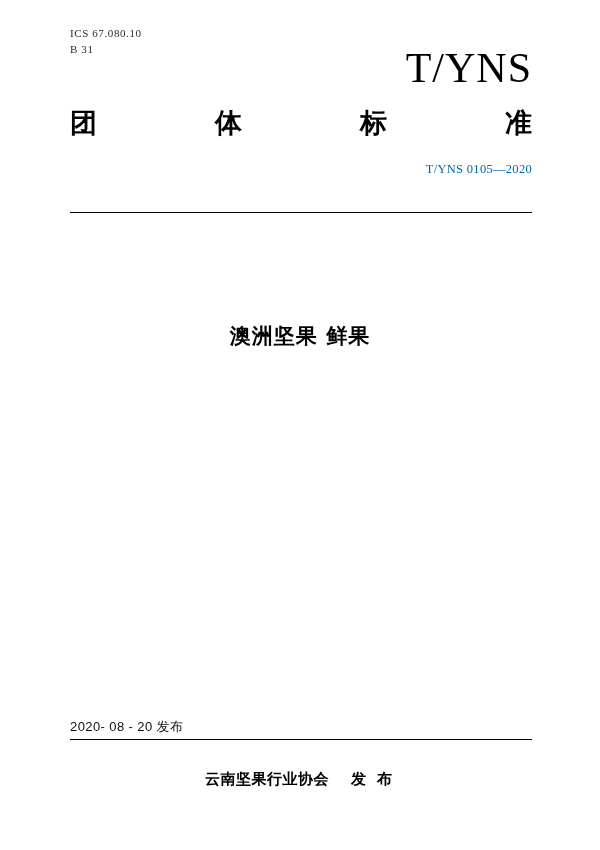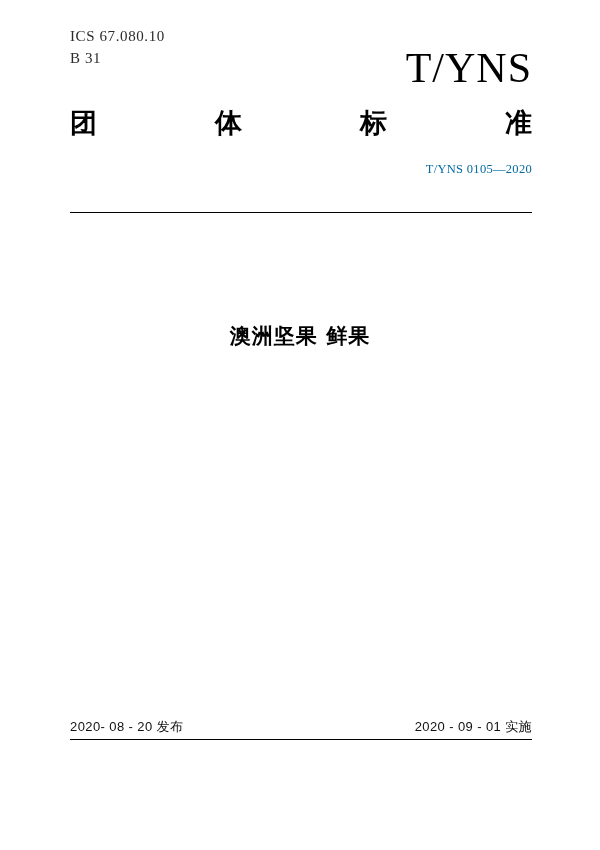--- a/index.html
+++ b/index.html
@@ -27,21 +27,21 @@
 
   
   .meta-block {
     position: absolute;
     left: 70px;
     top: 26px;
     line-height: 1.45;
   }
   .meta-line {
     font-family: "Liberation Serif", serif;
-    font-size: 15px;
+    font-size: 11px;
     letter-spacing: 0.6px;
     color: #2b2b2b;
     white-space: nowrap;
   }
 
   
   .mark {
     position: absolute;
     right: 68px;
     top: 44px;
@@ -169,17 +169,19 @@
   <div class="std-no">T/YNS 0105—2020</div>
 
   <div class="rule-top"></div>
 
   <div class="doc-title">澳洲坚果  鲜果</div>
 
   <div class="rule-bottom"></div>
 
   <div class="dates">
     <span>2020- 08 - 20 发布</span>
-    <span>2020 - 09 - 01 实施</span>
   </div>
 
+  <div class="issuer">
+    <span>云南坚果行业协会</span><span class="issuer-suffix">发 布</span>
+  </div>
 
 </div>
 
 </body></html>

